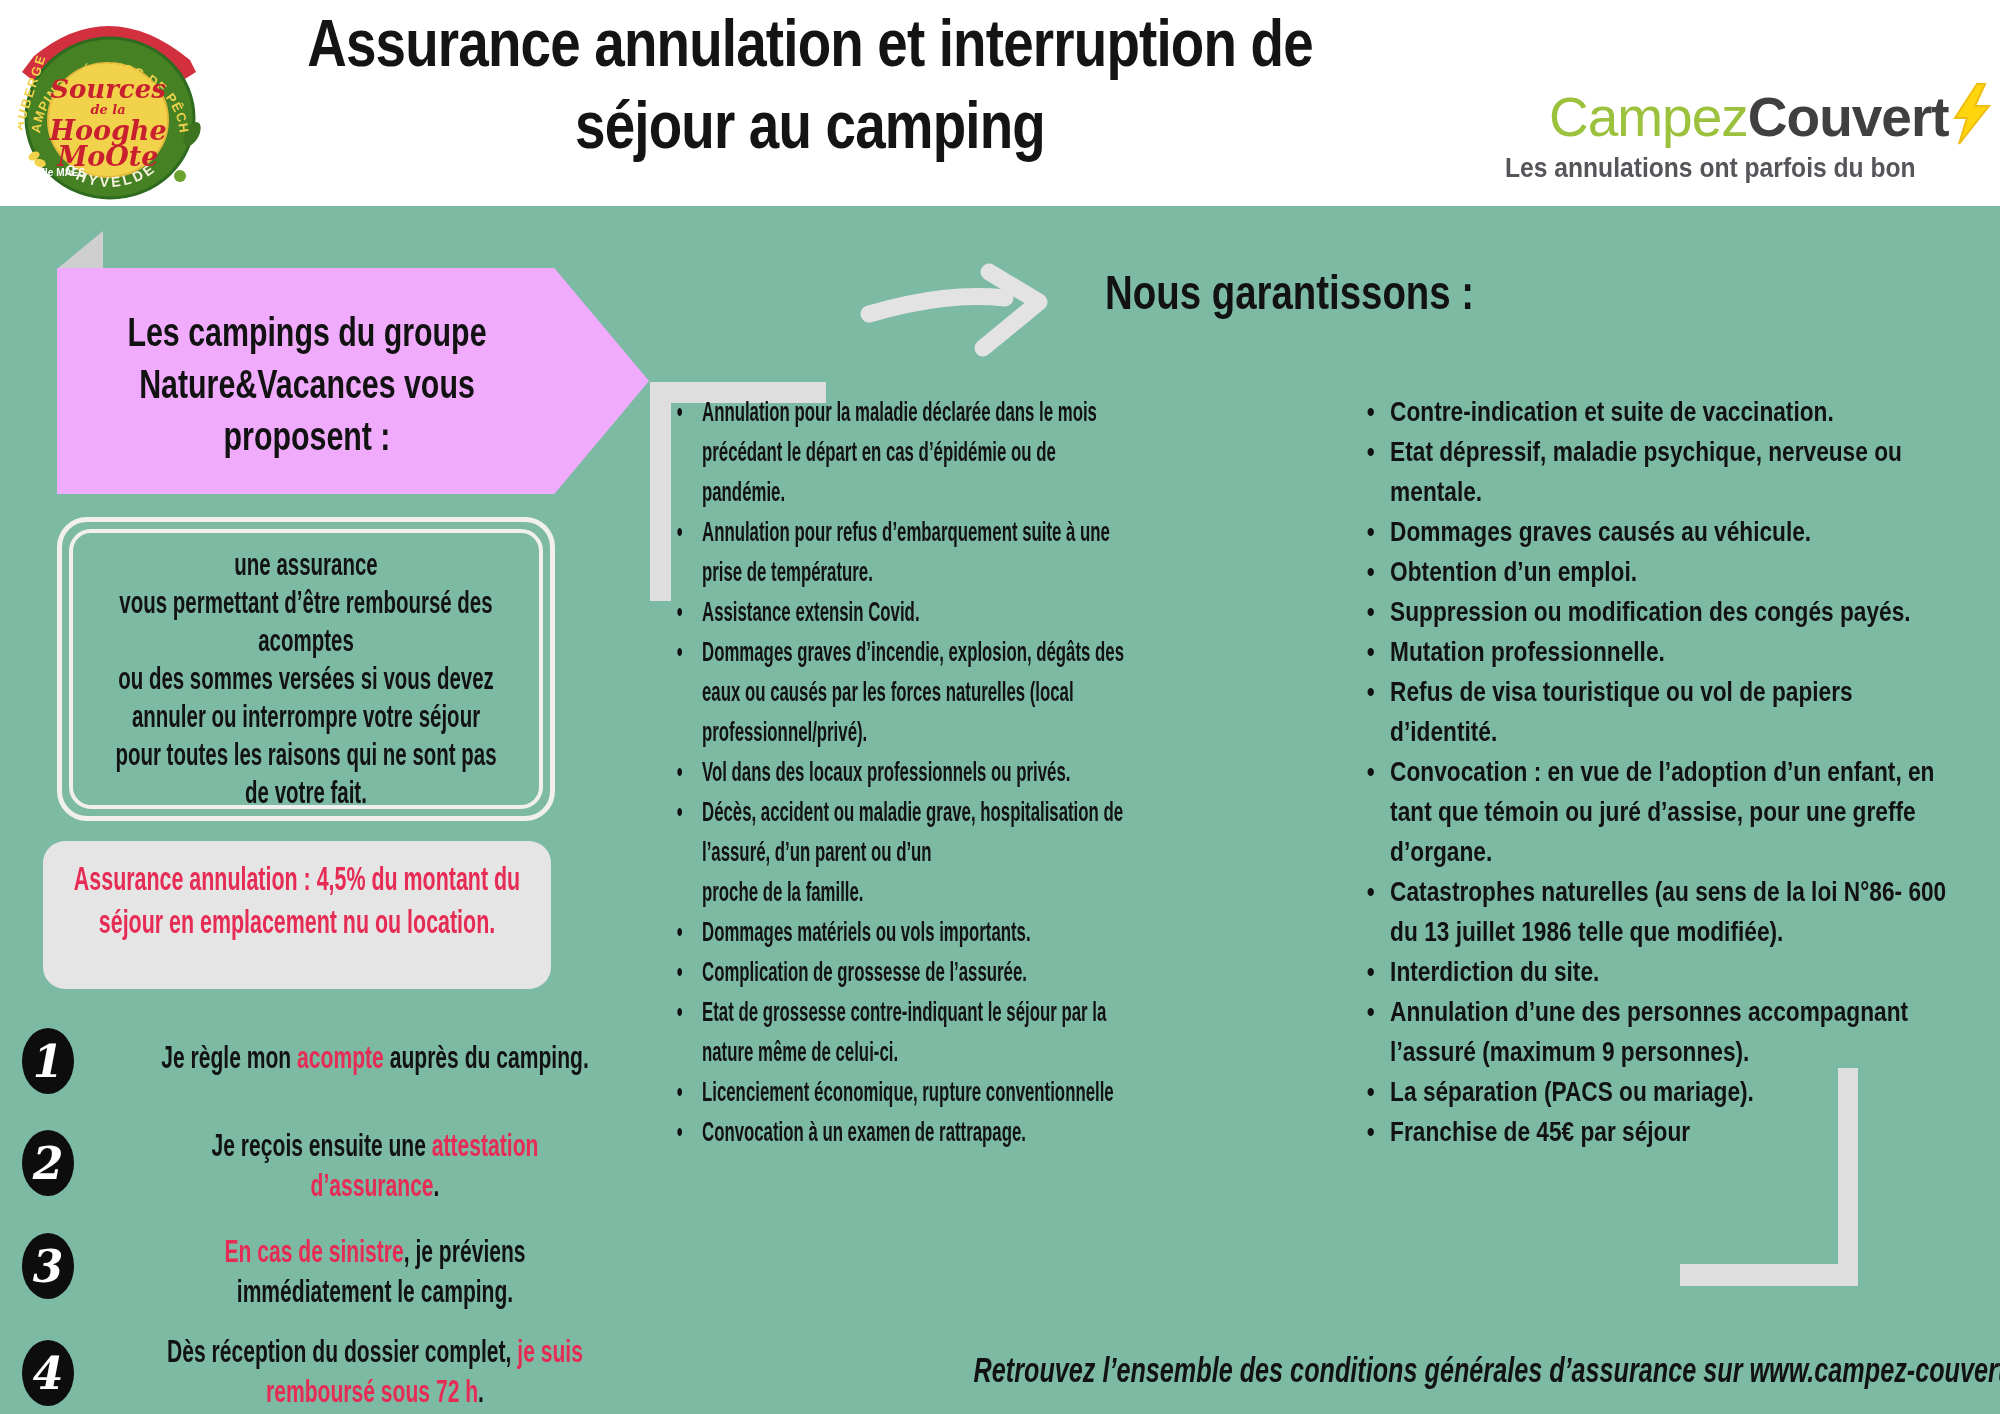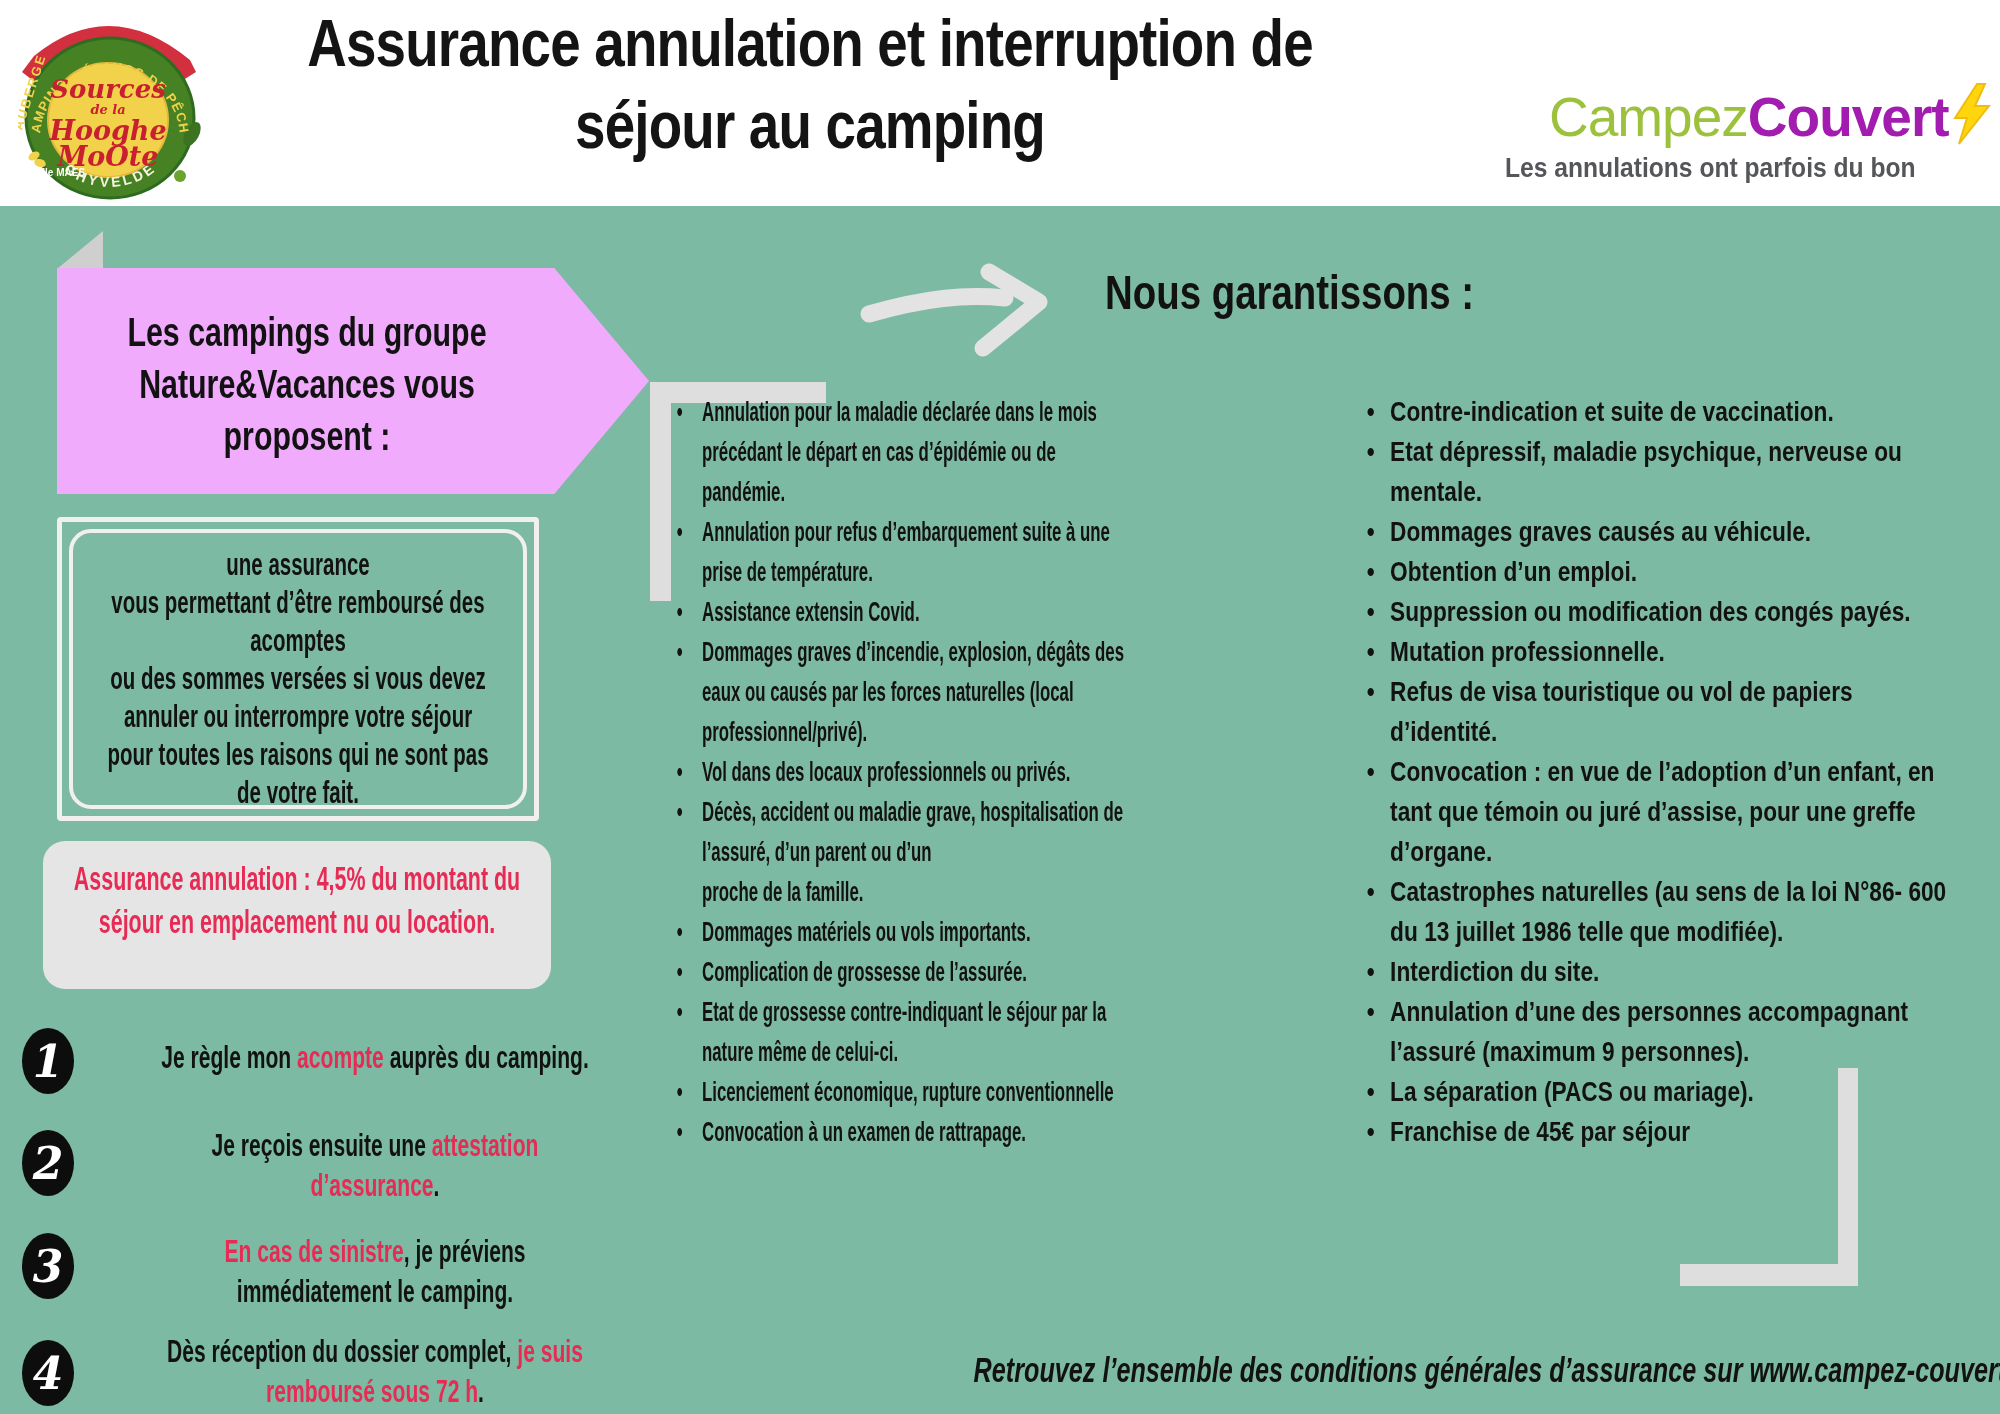--- a/index.html
+++ b/index.html
@@ -6,34 +6,34 @@
   .page{position:relative;width:2000px;height:1414px;background:#7dbaa4;overflow:hidden;
         font-family:"Liberation Sans",sans-serif;color:#121212;}
   
   .header{position:absolute;left:0;top:0;width:2000px;height:206px;background:#ffffff;}
   .title{position:absolute;left:190px;top:2px;width:1240px;text-align:center;
          font-weight:800;font-size:66px;line-height:82px;color:#141414;
          transform:scaleX(0.83);letter-spacing:-1px;}
   .brand{position:absolute;left:1505px;top:82px;width:470px;}
   .brand-line{font-size:55px;line-height:62px;white-space:nowrap;letter-spacing:-1px;}
   .brand-campez{color:#9cc13c;font-weight:400;margin-left:44px;}
-  .brand-couvert{color:#a21caf;font-weight:800;}
+  .brand-couvert{color:#404040;font-weight:800;}
   .bolt{display:inline-block;vertical-align:-10px;margin-left:4px;}
   .tagline{margin-top:4px;font-size:28px;font-weight:700;color:#55565a;white-space:nowrap;
            transform:scaleX(0.88);transform-origin:left;}
   
   .fold{position:absolute;left:57px;top:231px;width:46px;height:38px;background:#cfcfcf;
         -webkit-clip-path:polygon(100% 0,100% 100%,0 100%);clip-path:polygon(100% 0,100% 100%,0 100%);}
   .pennant{position:absolute;left:57px;top:268px;width:592px;height:226px;background:#f0abfc;
            -webkit-clip-path:polygon(0 0,84% 0,100% 50%,84% 100%,0 100%);
            clip-path:polygon(0 0,84% 0,100% 50%,84% 100%,0 100%);}
   .pennant-text{position:absolute;left:0;top:38px;width:500px;text-align:center;
                 font-size:41px;line-height:52px;font-weight:800;transform:scaleX(0.74);}
   .offer-box{position:absolute;left:57px;top:517px;width:472px;height:294px;
-             border:5px solid #f1f0ee;border-radius:4px;}
+             border:5px solid #f1f0ee;border-radius:30px;padding-left:16px;}
   .offer-box-inner{position:absolute;left:7px;top:7px;right:7px;bottom:7px;
                    border:4px solid #f1f0ee;border-radius:22px;}
   .offer-text{position:absolute;left:50%;top:12px;width:680px;margin-left:-340px;
               text-align:center;font-size:32px;line-height:38px;font-weight:800;
               white-space:pre-line;transform:scaleX(0.64);}
   .price-box{position:absolute;left:43px;top:841px;width:508px;height:148px;
              background:#e5e5e5;border-radius:22px;}
   .price-text{position:absolute;left:50%;top:16px;width:760px;margin-left:-380px;
               text-align:center;font-size:34px;line-height:43px;font-weight:800;
               color:#e62b55;transform:scaleX(0.63);}

